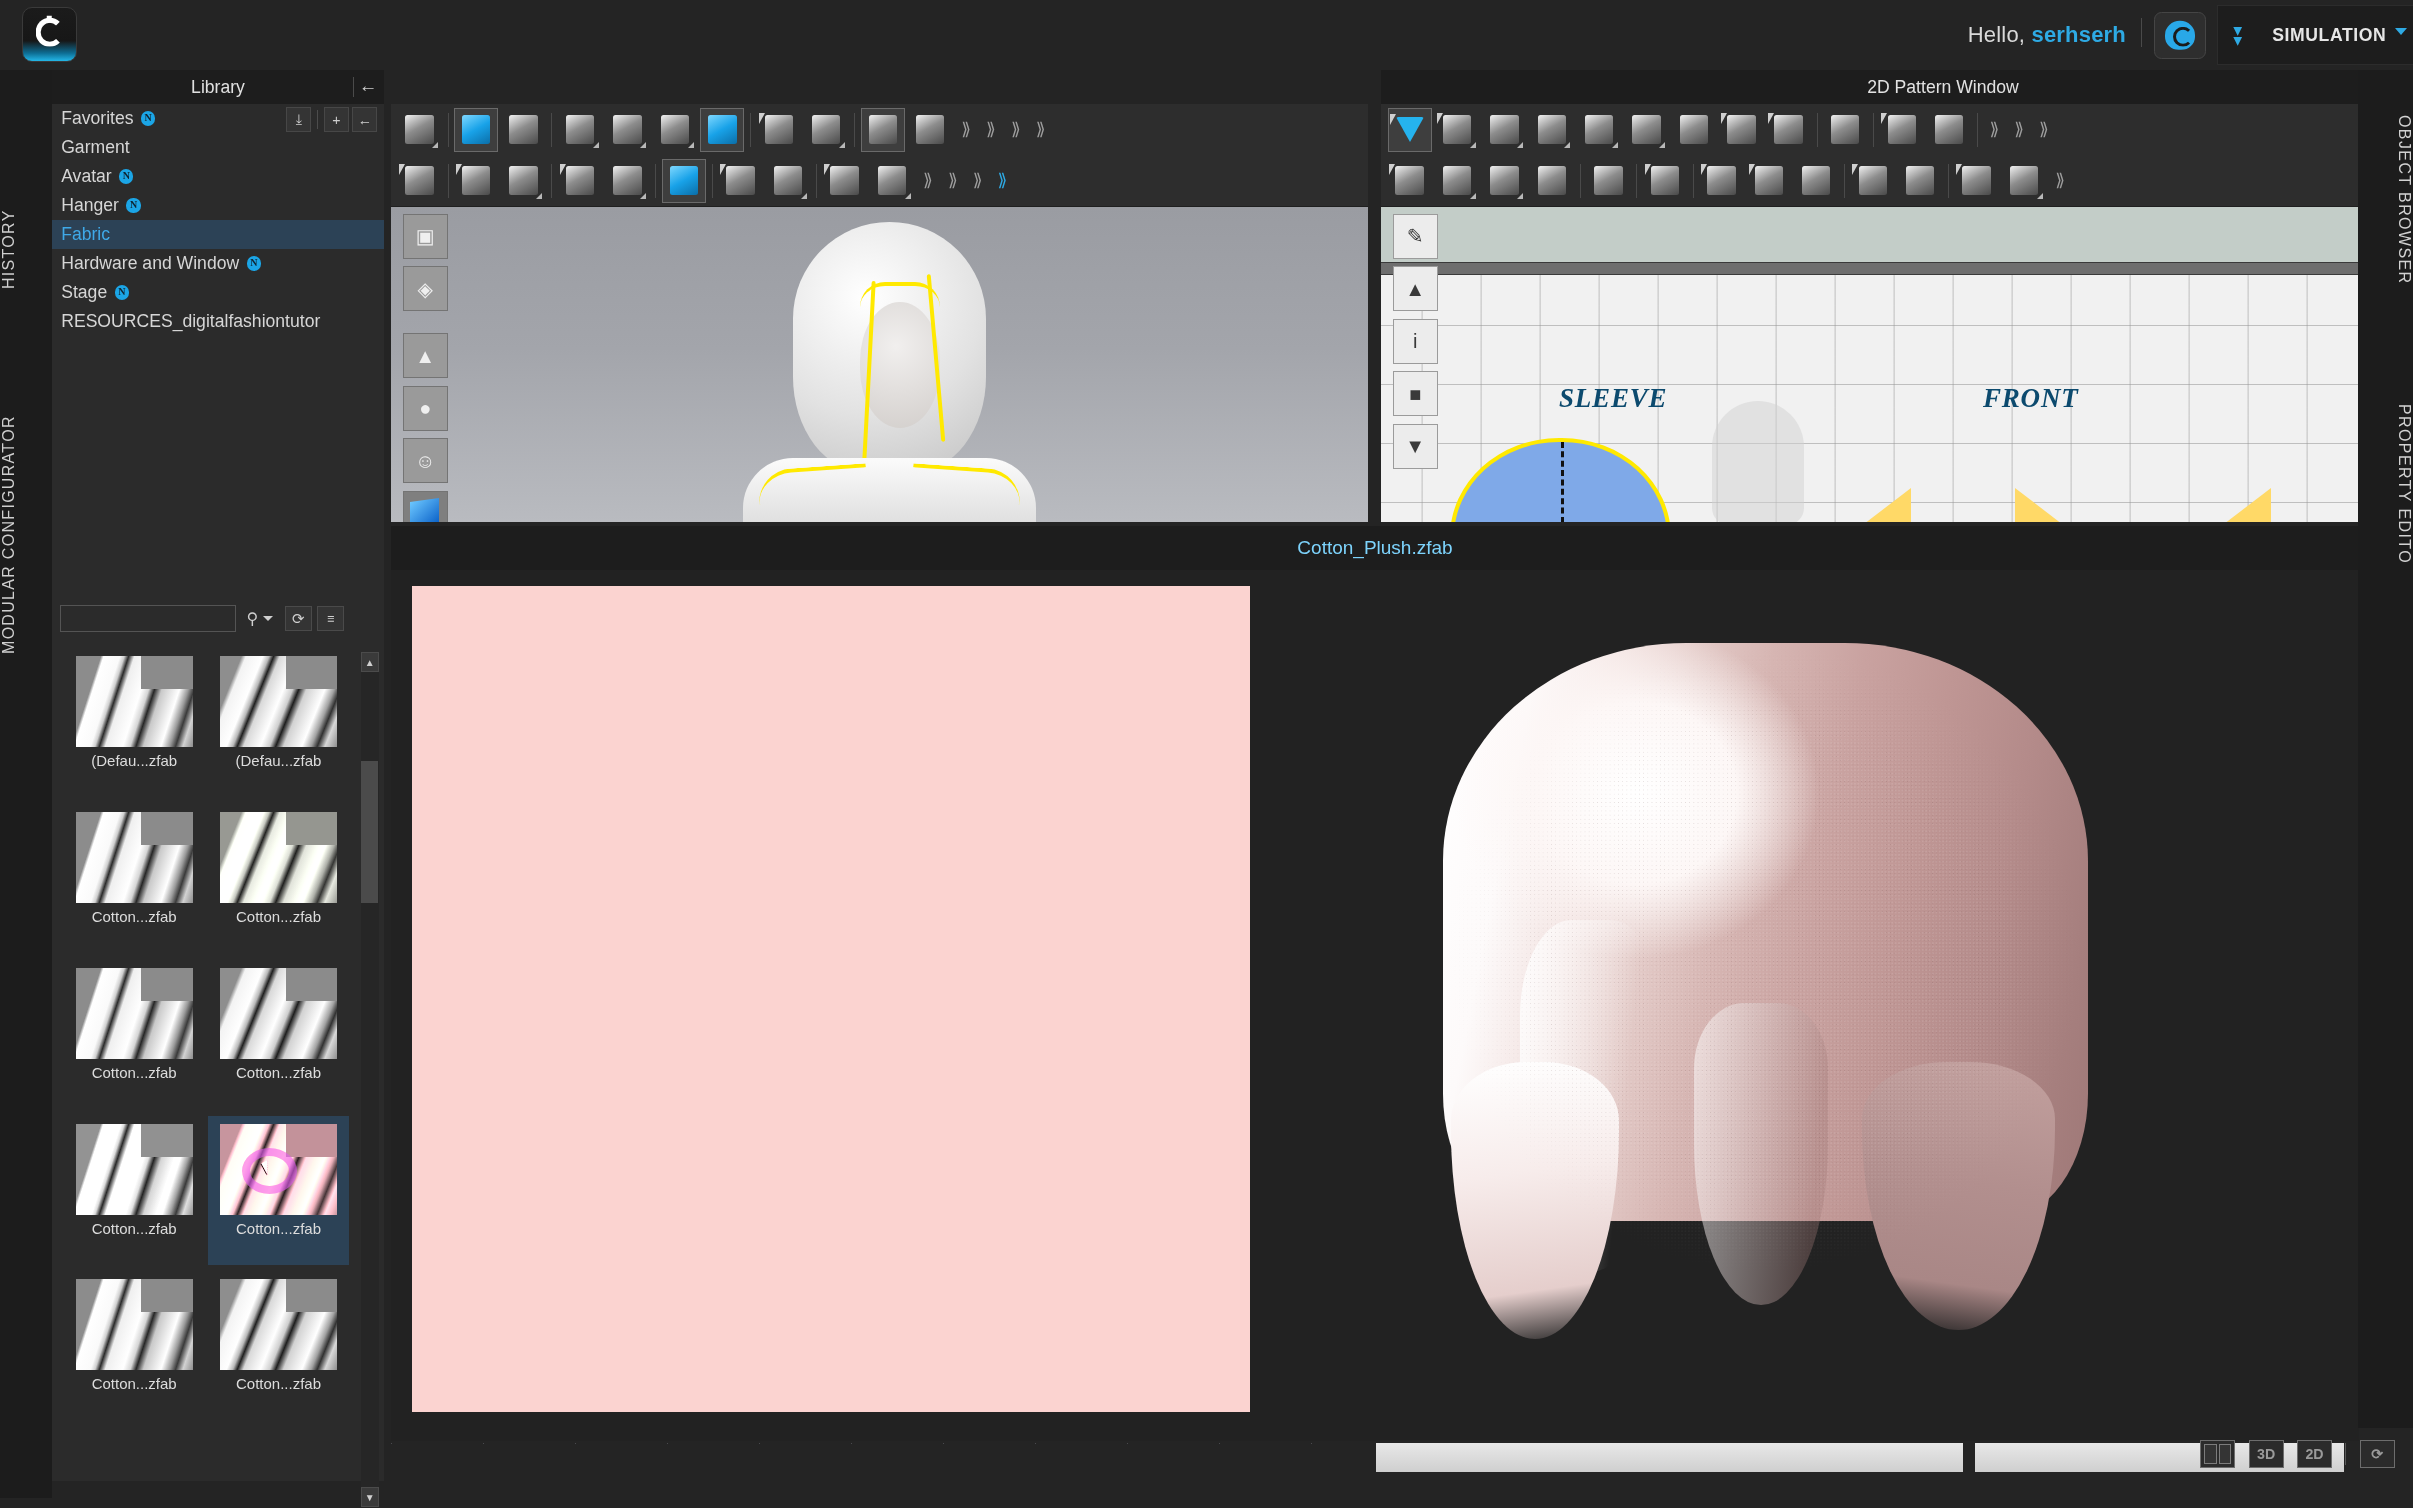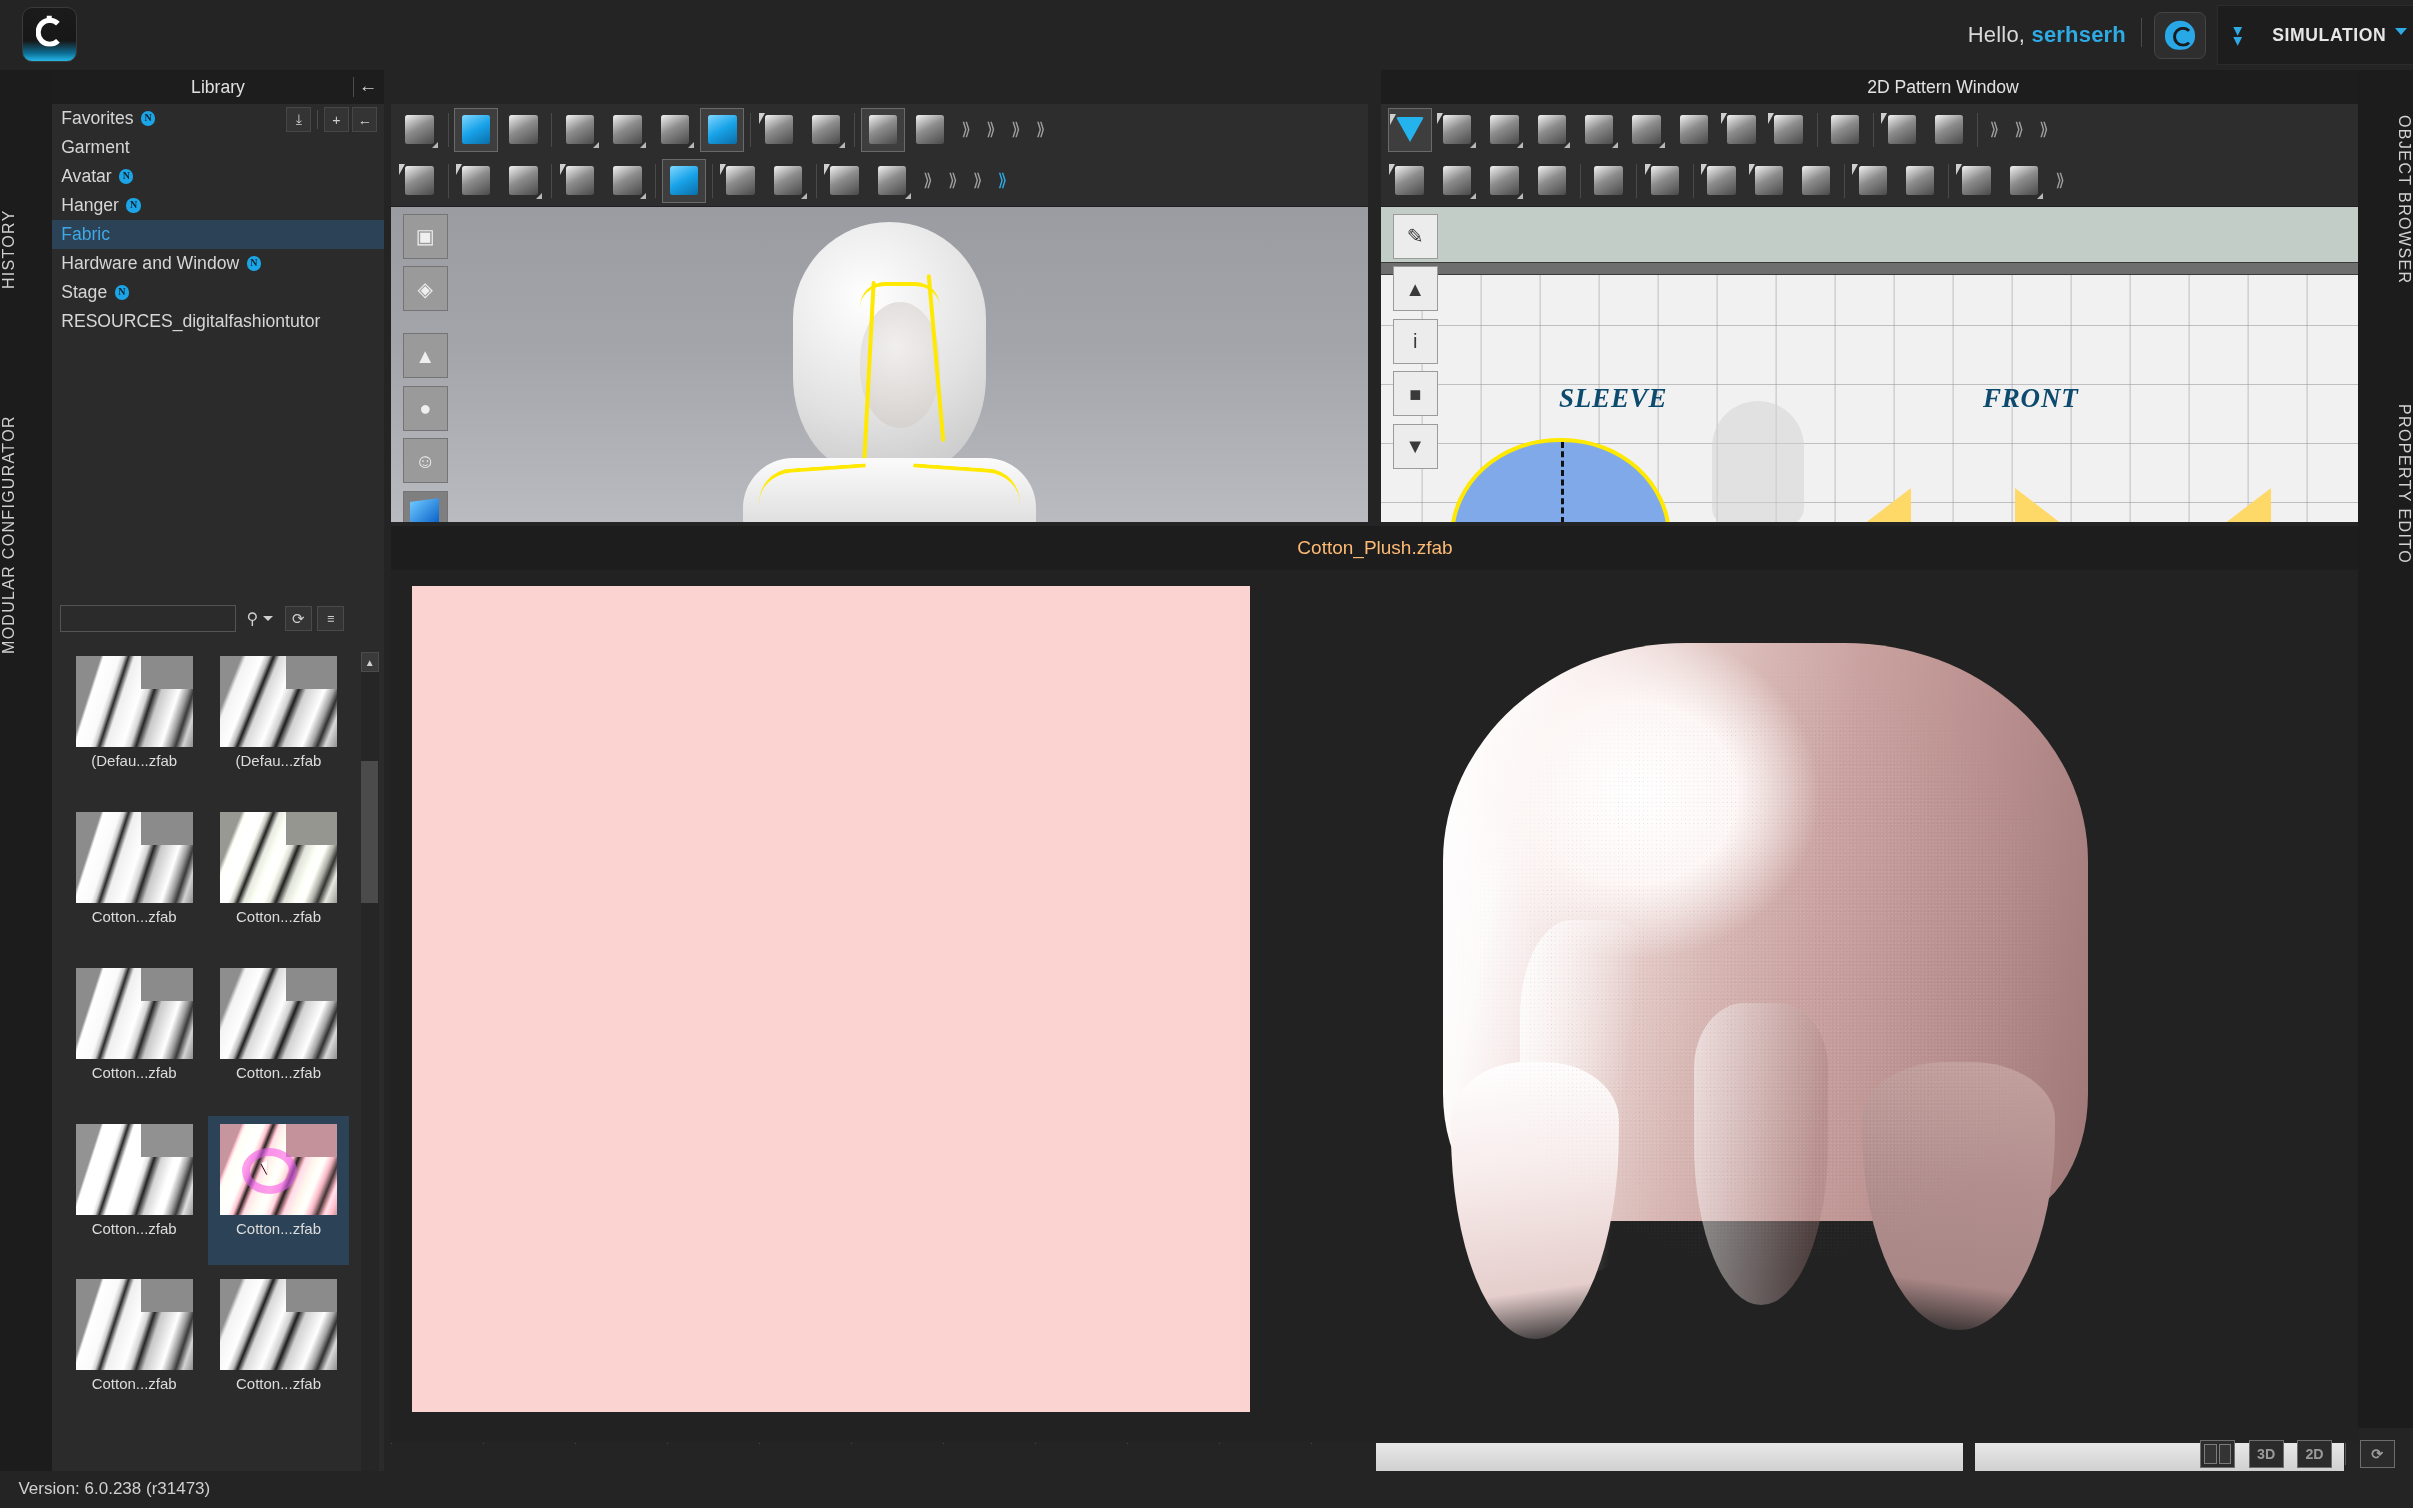--- a/index.html
+++ b/index.html
@@ -176,21 +176,21 @@
   #yellow1{position:absolute;left:453px;top:281px;width:0;height:0;border-left:0 solid transparent;
         border-right:77px solid #ffd967;border-bottom:0 solid transparent;border-top:59px solid transparent;}
   #yellow2{position:absolute;left:634px;top:281px;width:0;height:0;border-left:77px solid #ffd967;
         border-top:59px solid transparent;}
   #yellow3{position:absolute;left:813px;top:281px;width:0;height:0;border-left:0;border-right:77px solid #ffd967;
         border-top:59px solid transparent;}
 
   
   #fabwin{position:absolute;left:391px;top:526px;width:1968px;height:915px;background:#222222;}
   #fabhdr{position:absolute;left:0;top:0;width:100%;height:44px;background:#1d1d1d;display:flex;
-        align-items:center;justify-content:center;font-size:19px;color:#fdba74;}
+        align-items:center;justify-content:center;font-size:19px;color:#7dd3fc;}
   #swatch{position:absolute;left:21px;top:60px;width:838px;height:826px;background:#fbd3d0;}
   #drape{position:absolute;left:1052px;top:117px;width:645px;height:654px;}
   #drape .cloth{position:absolute;left:0;top:0;width:645px;height:578px;
       border-radius:243px 243px 14% 14% / 218px 218px 22% 22%;
       background:
         radial-gradient(ellipse 277px 251px at 30% 26%, #ffffff 0%, #fdf7f6 36%, rgba(253,247,246,0) 66%),
         linear-gradient(101deg,
           #ffffff 0%, #fdfafa 13%, #f2e2e0 24%, #e3cac7 34%,
           #d6b5b2 44%, #c9a2a0 56%, #bf9694 68%, #b48b8a 80%, #a67f7e 92%, #9e7877 100%);
       filter:blur(0.3px);}
@@ -711,18 +711,15 @@
     <div class="vbtn split">
         <i></i>
         <i></i>
       </div>
     <div class="vbtn">3D</div>
     <div class="vbtn">2D</div>
     <div class="vbsep"></div>
     <div class="vbtn">⟳</div>
   </div>
 
-  <div id="statusbar">
-    <div id="version">Version: 6.0.238 (r31473)</div>
-  </div>
 
 </div>
 
 
 </body></html>

